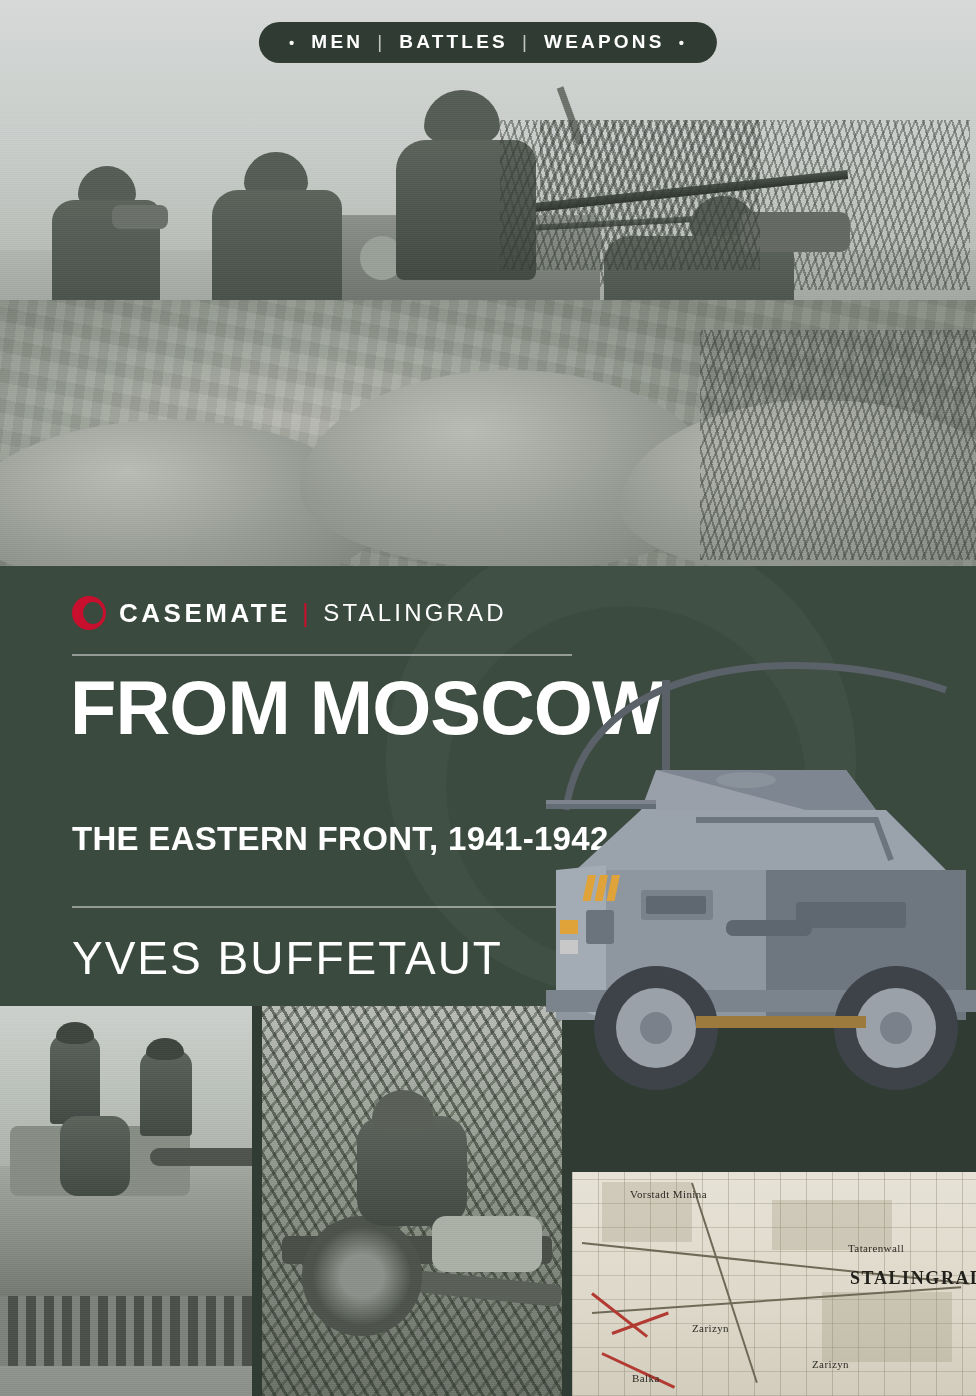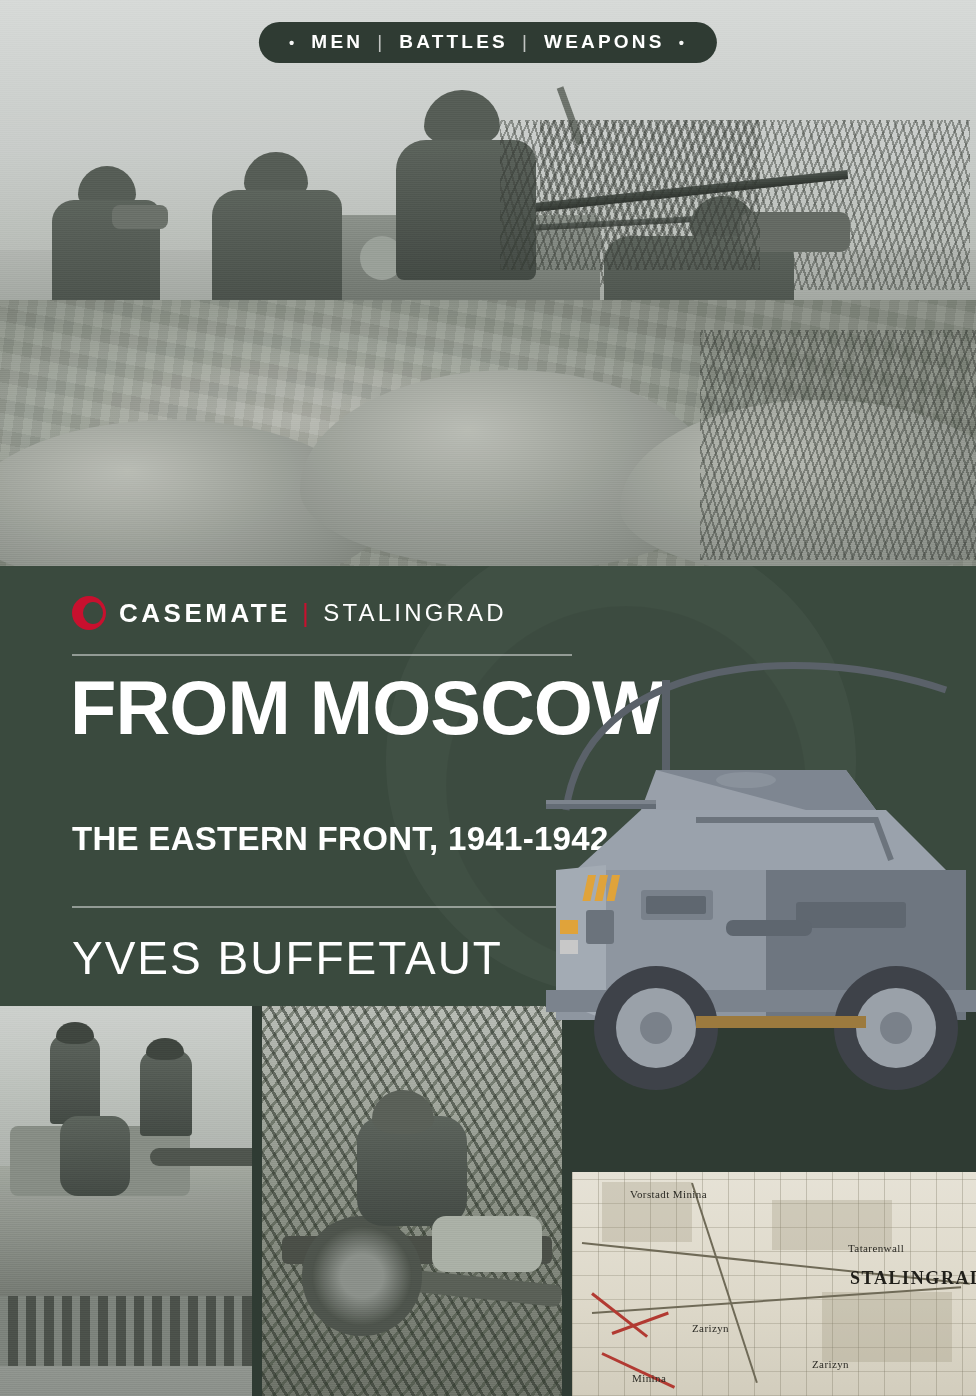--- a/index.html
+++ b/index.html
@@ -408,18 +408,18 @@
       <div class="map-road" style="left:10px; top:70px; width:390px; transform:rotate(6deg);"></div>
       <div class="map-road" style="left:20px; top:140px; width:370px; transform:rotate(-4deg);"></div>
       <div class="map-road" style="left:120px; top:10px; width:210px; transform:rotate(72deg);"></div>
       <div class="map-red" style="left:20px; top:120px; width:70px; height:3px; transform:rotate(38deg);"></div>
       <div class="map-red" style="left:40px; top:160px; width:60px; height:3px; transform:rotate(-20deg);"></div>
       <div class="map-red" style="left:30px; top:180px; width:80px; height:3px; transform:rotate(25deg);"></div>
       <div class="map-label" style="left:58px; top:16px;">Vorstadt Minina</div>
       <div class="map-label" style="left:276px; top:70px;">Tatarenwall</div>
       <div class="map-label" style="left:120px; top:150px;">Zarizyn</div>
       <div class="map-label" style="left:240px; top:186px;">Zarizyn</div>
-      <div class="map-label" style="left:60px; top:200px;">Minina</div>
+      <div class="map-label" style="left:60px; top:200px;">Balka</div>
       <div class="map-label-big" style="left:278px; top:96px;">STALINGRAD</div>
     </div>
   </div>
 
 </div>
 
 </body></html>

